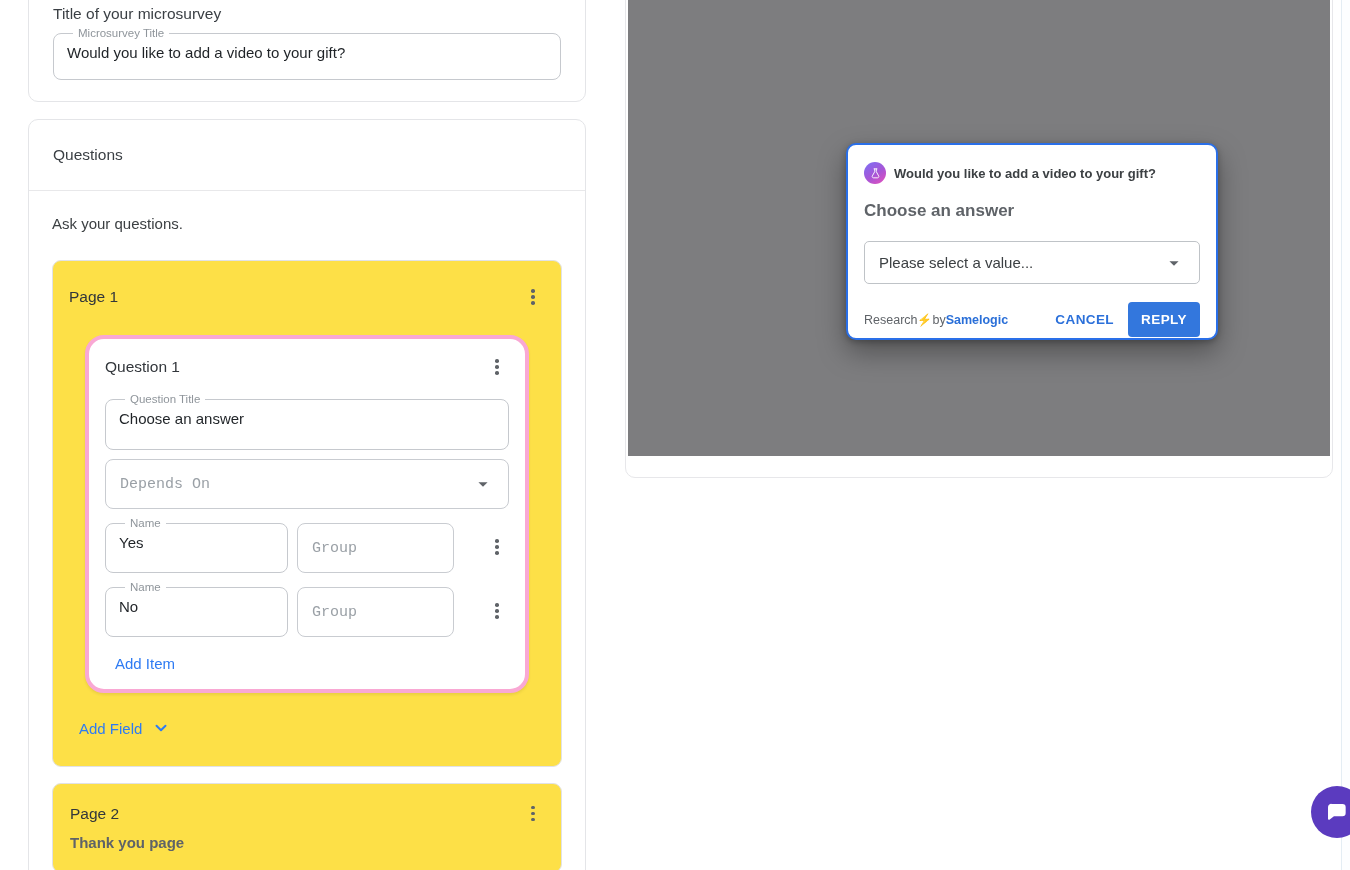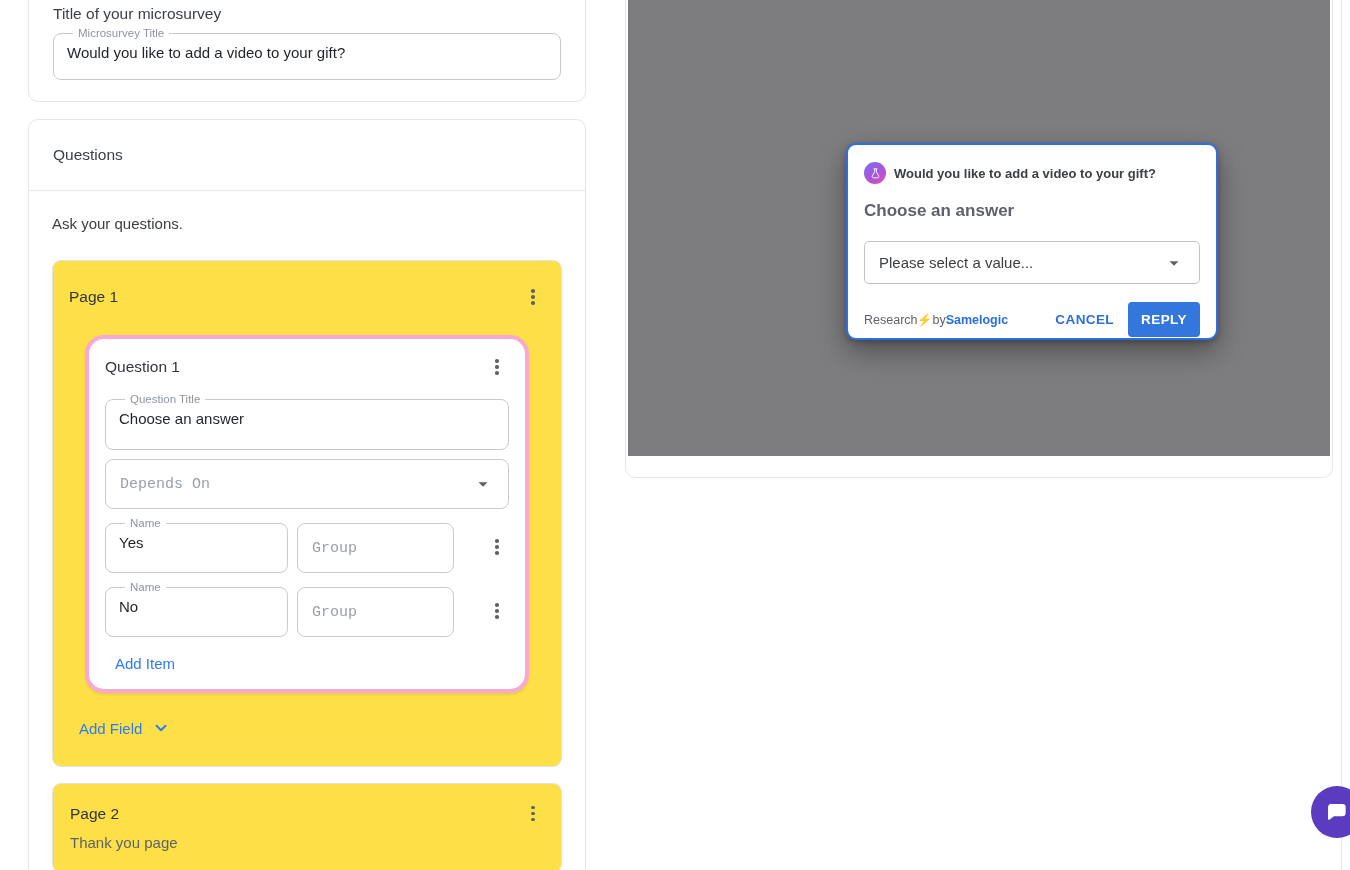--- a/index.html
+++ b/index.html
@@ -87,21 +87,21 @@
     display:inline-flex;
     align-items:center;
     gap:10px;
     background:none; border:none;
     font-family:"Liberation Sans", sans-serif;
   }
   .add-item-btn { margin:18px 0 0 10px; }
   .add-field-btn { margin:26px 0 0 10px; }
 
   .page2-card { margin-top:16px; padding:18px 16px 21px 17px; }
-  .page2-sub { font-size:15px; color:#5f6368; margin-top:8px; }
+  .page2-sub { font-size:15px; color:#5f6368; margin-top:8px;font-weight:bold; }
 
   
   .kebab-btn { width:24px; height:24px; border:none; background:none; cursor:pointer;
     display:flex; flex-direction:column; align-items:center; justify-content:center; gap:2.4px; }
   .kebab-btn i { width:3.6px; height:3.6px; border-radius:50%; background:#5f6368; }
 
   
   .preview-card { left:625px; top:-20px; width:708px; height:498px; border-color:#e7e7ea; }
   .preview-gray { position:absolute; left:2px; top:2px; right:2px; height:473px; background:#7d7d7f; border-radius:8px 8px 0 0; }
 

